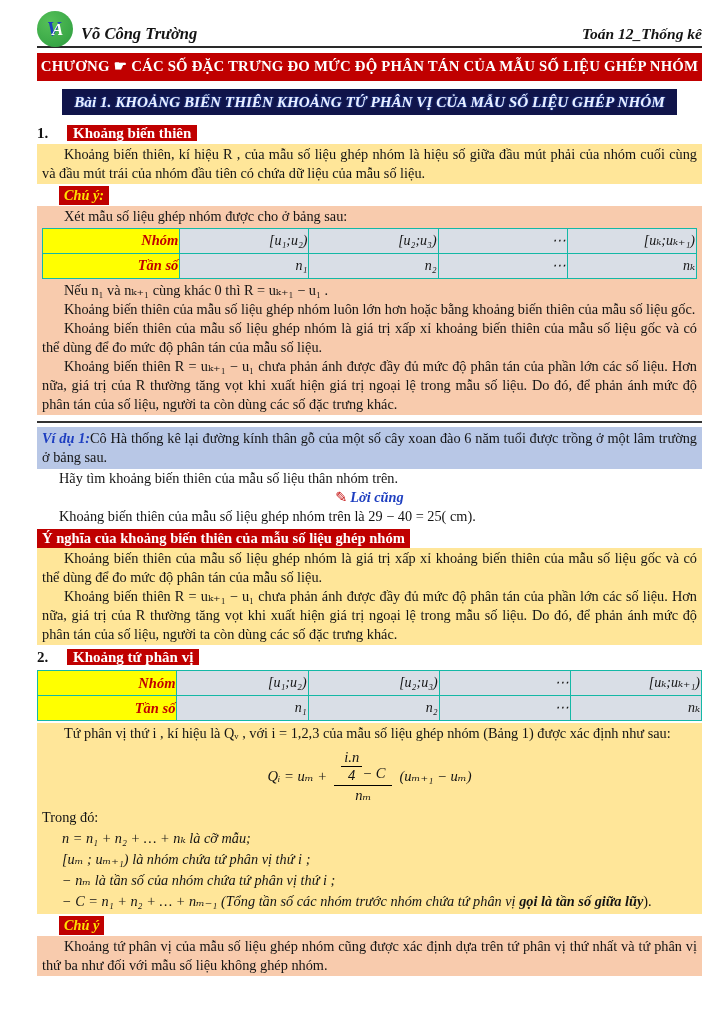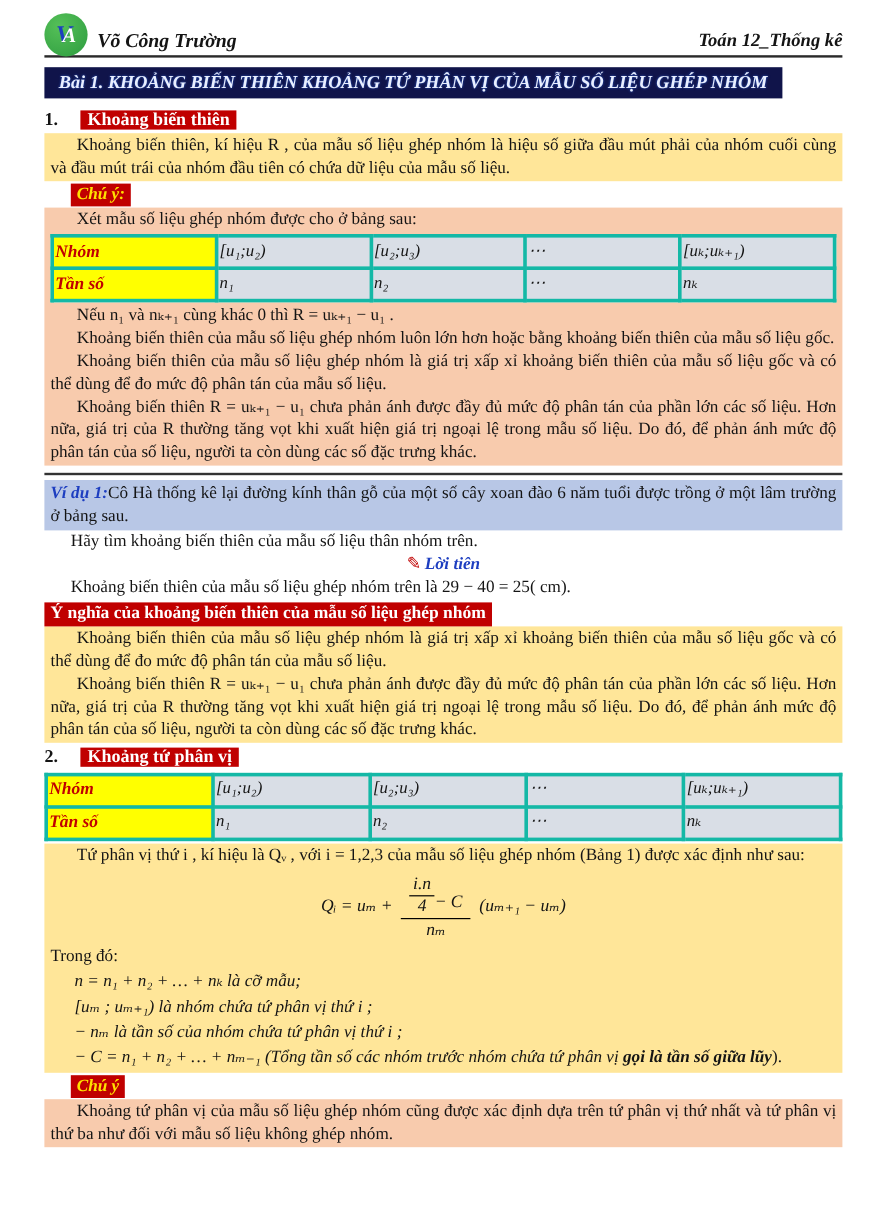--- a/index.html
+++ b/index.html
@@ -18,21 +18,21 @@
     font-weight:bold;font-style:italic;line-height:1;margin-bottom:-2px;}
   .logo .lv{color:#1d3ec0;font-size:20px;}
   .logo .la{color:#ffffff;font-size:17px;margin-left:-8px;}
   .hdr-name{flex:1;font-weight:bold;font-style:italic;font-size:16.5px;}
   .hdr-right{font-weight:bold;font-style:italic;font-size:15.5px;}
 
   
   .banner-chapter{margin-top:5px;background:#C00000;color:#fff;font-weight:bold;
     text-align:center;font-size:14.8px;padding:4px 2px;letter-spacing:.2px;}
   .banner-chapter .ptr{padding:0 4px;}
-  .banner-lesson-wrap{margin-top:8px;}
+  .banner-lesson-wrap{text-align:center;margin-top:8px;}
   .banner-lesson{display:inline-block;background:#10144a;color:#e9efff;
     font-weight:bold;font-style:italic;font-size:15.2px;padding:3px 12px;
     text-shadow:0 0 2px #2f5fd0;}
 
   
   .sec-head{margin-top:9px;font-weight:bold;font-size:15px;}
   .sec-num{display:inline-block;width:30px;}
   .sec-title{background:#C00000;color:#ffffff;padding:0 6px;}
 
   
@@ -40,21 +40,21 @@
   .block-peach{background:#F8CBAD;padding:1px 5px;}
   .block-blue{background:#B8C7E6;padding:2px 5px;}
   p.t{margin:0;text-align:justify;text-indent:22px;}
   p.t0{margin:0;text-align:justify;}
   .note-label{display:inline-block;background:#C00000;color:#FFE100;
     font-weight:bold;font-style:italic;padding:0 5px;margin:2px 0 1px 22px;}
   .it{font-style:italic;}
 
   
   .gtable{width:100%;border-collapse:collapse;background:#fff;margin:2px 0;}
-  .gtable td{border:3px solid #14b8a6;height:22px;text-align:left;font-style:italic;font-size:14px;}
+  .gtable td{border:1px solid #14b8a6;height:22px;text-align:right;font-style:italic;font-size:14px;}
   .gtable td.lbl{background:#FFFF00;color:#C00000;font-weight:bold;width:21%;font-size:14.5px;}
   .gtable td.val{background:#D9DEE6;width:19.75%;}
 
   .rule{border:none;border-top:2.4px solid #333;margin:6px 0 4px;}
 
   
   .etable{border-collapse:collapse;margin:6px auto 4px;background:#fff;}
   .etable td{border:1.4px solid #000;height:25px;text-align:center;padding:0 13px;font-size:14px;}
   .etable td.h{background:#FFF2CC;padding:0 16px;}
 
@@ -83,20 +83,23 @@
 
   <div class="hdr">
     <div class="logo">
       <span class="lv">V</span>
       <span class="la">A</span>
     </div>
     <div class="hdr-name">Võ Công Trường</div>
     <div class="hdr-right">Toán 12_Thống kê</div>
   </div>
 
+  <div class="banner-chapter">
+    <span>CHƯƠNG</span><span class="ptr">☛</span><span>CÁC SỐ ĐẶC TRƯNG ĐO MỨC ĐỘ PHÂN TÁN CỦA MẪU SỐ LIỆU GHÉP NHÓM</span>
+  </div>
 
   <div class="banner-lesson-wrap">
     <span class="banner-lesson">Bài 1. KHOẢNG BIẾN THIÊN KHOẢNG TỨ PHÂN VỊ CỦA MẪU SỐ LIỆU GHÉP NHÓM</span>
   </div>
 
   <div class="sec-head">
     <span class="sec-num">1.</span><span class="sec-title">Khoảng biến thiên</span>
   </div>
 
   <div class="block-yellow">
@@ -136,21 +139,21 @@
   <hr class="rule">
 
   <div class="block-blue">
     <p class="t0"><span class="sol-label">Ví dụ 1:</span><span>Cô Hà thống kê lại đường kính thân gỗ của một số cây xoan đào 6 năm tuổi được trồng ở một lâm trường ở bảng sau.</span></p>
   </div>
 
 
   <p class="t">Hãy tìm khoảng biến thiên của mẫu số liệu thân nhóm trên.</p>
 
   <div class="center">
-    <span class="pen">✎</span><span class="sol-label">Lời tiên</span>
+    <span class="pen">✎</span><span class="sol-label">Lời cũng</span>
   </div>
 
   <p class="t">Khoảng biến thiên của mẫu số liệu ghép nhóm trên là 29 − 40 = 25( cm).</p>
 
   <div>
     <span class="meaning-title">Ý nghĩa của khoảng biến thiên của mẫu số liệu ghép nhóm</span>
   </div>
   <div class="block-yellow">
     <p class="t">Khoảng biến thiên của mẫu số liệu ghép nhóm là giá trị xấp xỉ khoảng biến thiên của mẫu số liệu gốc và có thể dùng để đo mức độ phân tán của mẫu số liệu.</p>
     <p class="t">Khoảng biến thiên R = uₖ₊₁ − u₁ chưa phản ánh được đầy đủ mức độ phân tán của phần lớn các số liệu. Hơn nữa, giá trị của R thường tăng vọt khi xuất hiện giá trị ngoại lệ trong mẫu số liệu. Do đó, để phản ánh mức độ phân tán của số liệu, người ta còn dùng các số đặc trưng khác.</p>

